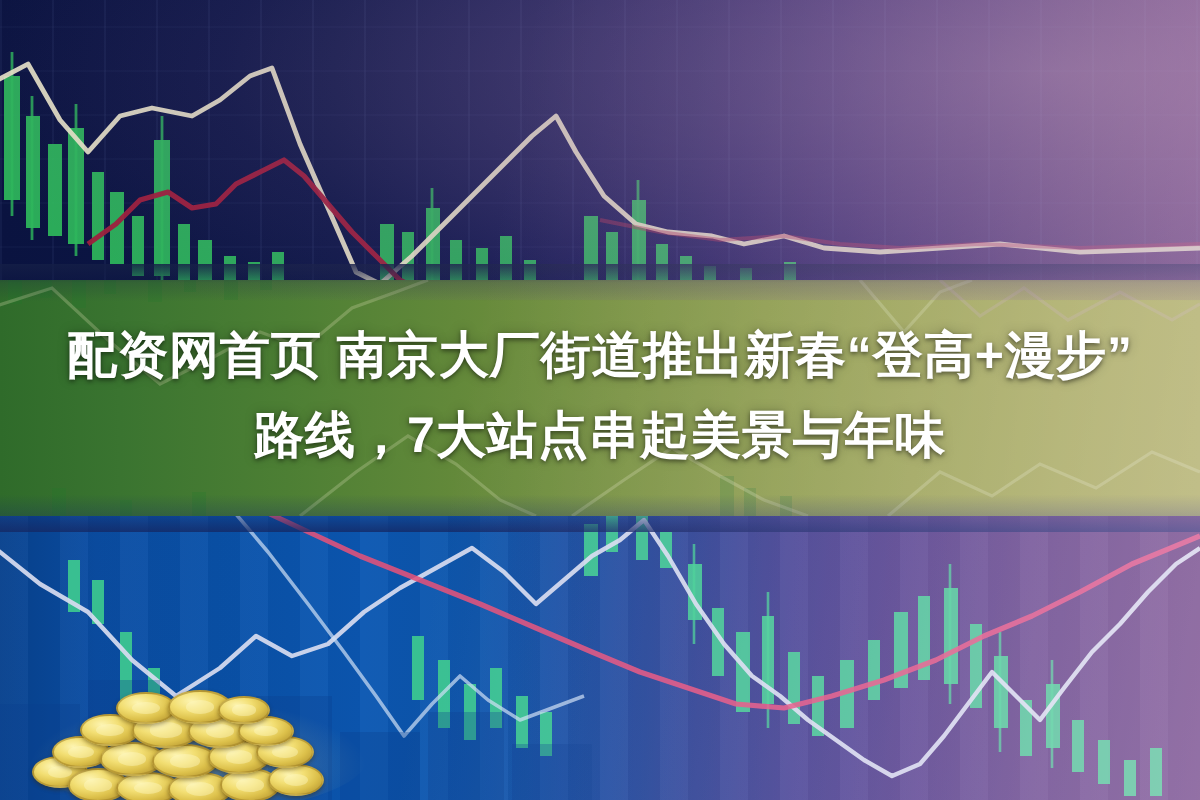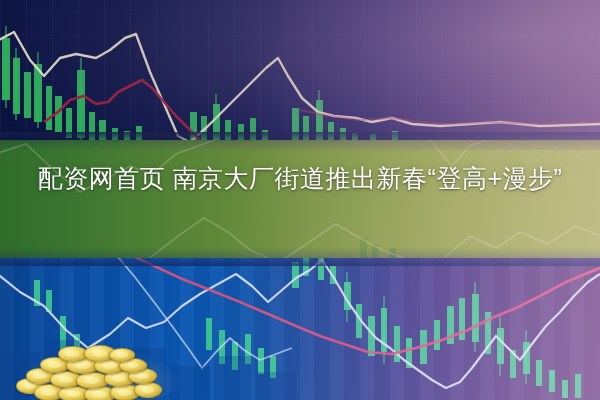--- a/index.html
+++ b/index.html
@@ -175,21 +175,21 @@
 
   
   #headline {
     position: absolute;
     left: 0;
     top: 158px;
     width: 600px;
     text-align: center;
     color: #ffffff;
     font-size: 25px;
-    font-weight: normal;
+    font-weight: bold;
     line-height: 40px;
     letter-spacing: .5px;
     text-shadow:
       0 1px 2px rgba(0,0,0,.45),
       0 0 6px rgba(0,0,0,.25);
     white-space: nowrap;
   }
   #headline .hl-line { display: block; }
 </style>
 </head>
@@ -354,15 +354,16 @@
     <div class="coin" style="left:44px; top:2px;  width:28px; height:14px;"></div>
     <div class="coin" style="left:70px; top:1px;  width:30px; height:15px;"></div>
     <div class="coin" style="left:95px; top:4px;  width:24px; height:12px;"></div>
   </div>
 
   <div class="layer" id="bg-purple-wash"></div>
   <div class="layer" id="bg-topright-haze"></div>
 
   <div id="headline">
     <span class="hl-line">配资网首页 南京大厂街道推出新春“登高+漫步”</span>
+    <span class="hl-line">路线，7大站点串起美景与年味</span>
   </div>
 
 </div>
 
 </body></html>

